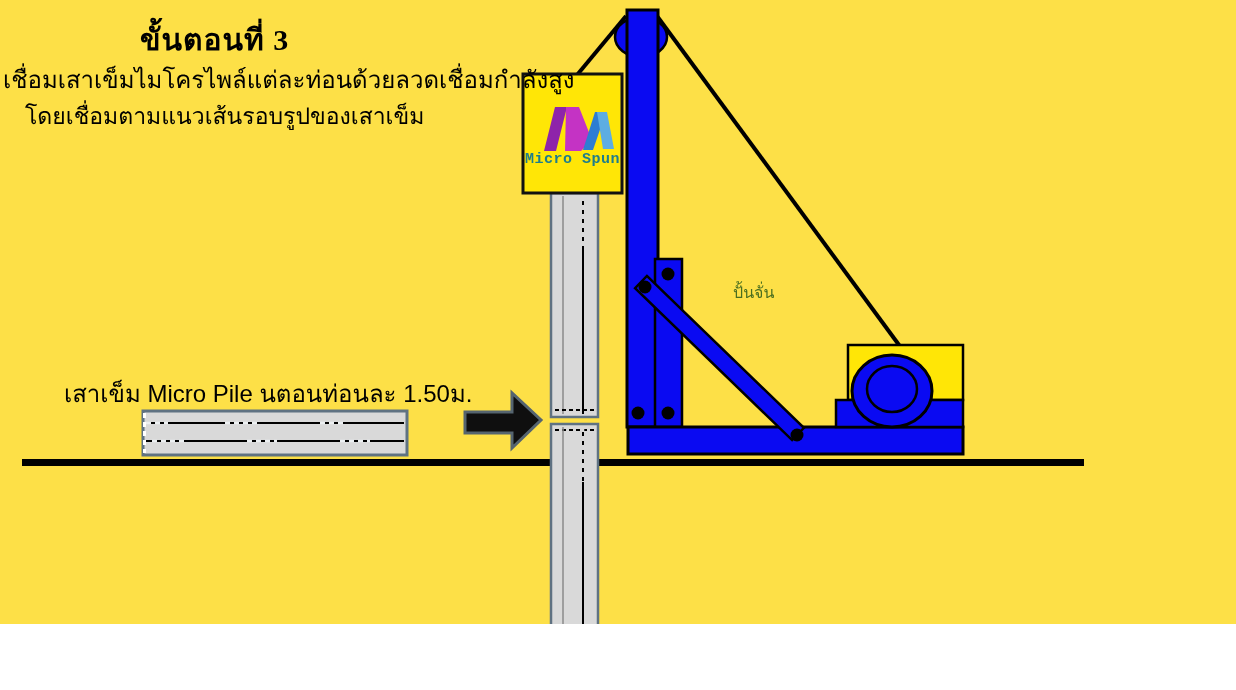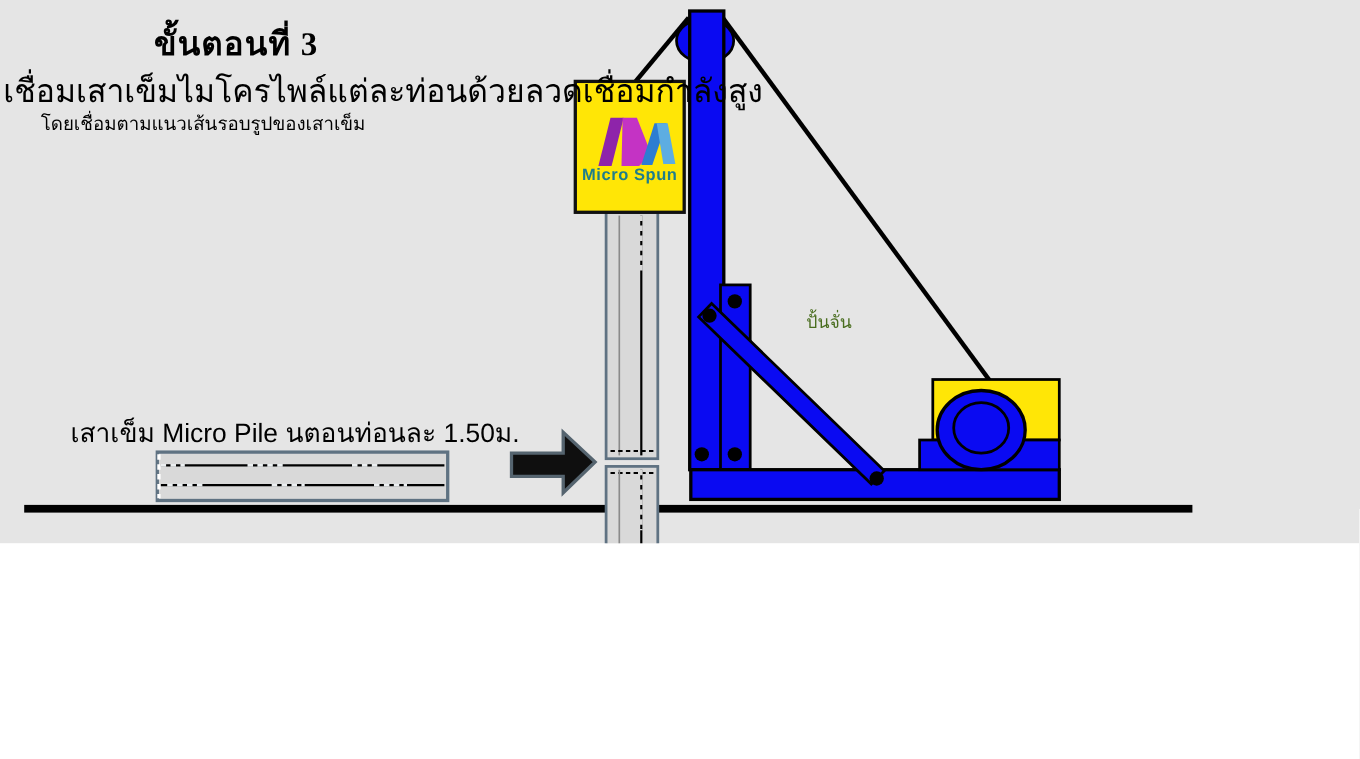--- a/index.html
+++ b/index.html
@@ -1,32 +1,32 @@
 <!DOCTYPE html>
 <html><head>
 <meta charset="utf-8">
 <style>
   html,body{margin:0;padding:0;background:#fff;}
   .canvas{
-    position:relative;width:1236px;height:494px;background:#e5e5e5;
+    position:relative;width:1236px;height:624px;background:#fde047;
     overflow:hidden;font-family:"Liberation Sans",sans-serif;color:#000;
   }
   .canvas svg{position:absolute;left:0;top:0;}
   .txt{position:absolute;white-space:nowrap;}
   .title{
     left:140px;top:16px;font-family:"Liberation Serif",serif;
     font-size:30px;font-weight:bold;letter-spacing:1px;
   }
-  .desc1{left:3px;top:60px;font-size:29px;}
-  .desc2{left:16px;top:98px;font-size:17px;padding-left:21px;}
+  .desc1{left:3px;top:60px;font-size:24px;}
+  .desc2{left:4px;top:98px;font-size:23px;padding-left:21px;}
   .pile-label{left:64px;top:374px;font-size:24px;}
   .crane-label{left:733px;top:280px;font-size:16px;color:#4a6e20;}
   .logo-text{
     left:523px;top:151px;width:99px;text-align:center;
-    font-size:15px;font-weight:bold;color:#1e7d8c;letter-spacing:0.5px;
+    font-size:15px;font-weight:bold;color:#1e7d8c;letter-spacing:0.5px;font-family:Liberation Mono, monospace;
   }
 </style>
 </head>
 <body>
 
 <div class="canvas">
 
   <svg width="1236" height="690" viewBox="0 0 1236 690">
 
     <line x1="626" y1="16" x2="577" y2="75" stroke="#000" stroke-width="4"></line>

